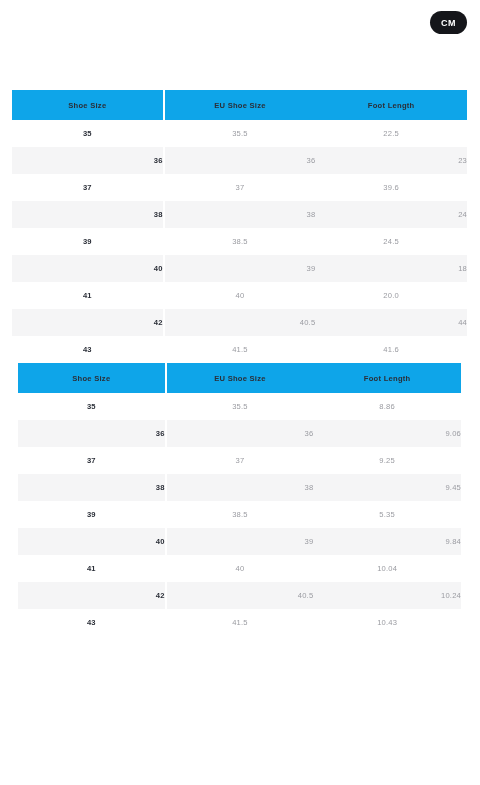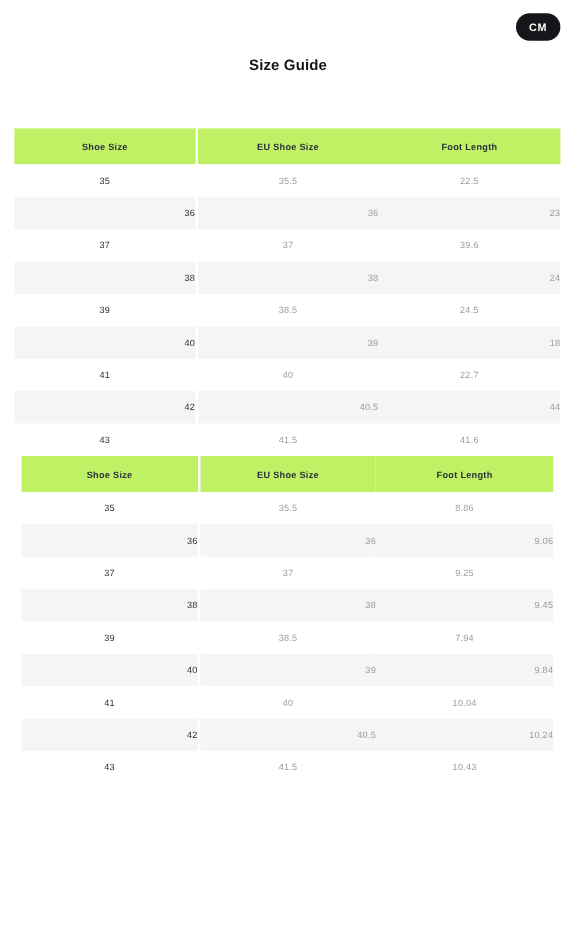--- a/index.html
+++ b/index.html
@@ -70,59 +70,58 @@
   }
   .size-table th,
   .size-table td {
     text-align: center;
     padding: 0;
     height: 27px;
     vertical-align: middle;
     font-weight: normal;
   }
   .size-table thead th {
-    background: #bef264;
+    background: #0ea5e9;
     font-size: 7.6px;
     font-weight: bold;
     color: #2b2f38;
     letter-spacing: 0.25px;
     height: 30px;
   }
   .size-table tbody tr.odd td {
     background: #ffffff;
   }
   .size-table tbody tr.even td {
     background: #f5f5f6;
     text-align: right;
   }
   .size-table tbody td {
     font-size: 7.6px;
     color: #9a9ba1;
     letter-spacing: 0.2px;
   }
   .size-table tbody td.col-first {
-    font-weight: normal;
+    font-weight: bold;
     color: #2b2f38;
   }
   
   .size-table th.col-first,
   .size-table td.col-first {
     border-right: 2px solid #ffffff;
   }
 </style>
 </head>
 <body>
 
 <div class="page">
 
   <div class="badge-row">
     <div class="unit-badge">CM</div>
   </div>
 
-  <div class="page-title">Size Guide</div>
 
   <div class="table-wrap" style="padding:0 12px; margin-top:46px;">
     <table class="size-table">
       <thead>
         <tr>
           <th class="col-first">Shoe Size</th>
           <th>EU Shoe Size</th>
           <th>Foot Length</th>
         </tr>
       </thead>
@@ -153,21 +152,21 @@
           <td>24.5</td>
         </tr>
         <tr class="even">
           <td class="col-first">40</td>
           <td>39</td>
           <td>18</td>
         </tr>
         <tr class="odd">
           <td class="col-first">41</td>
           <td>40</td>
-          <td>22.7</td>
+          <td>20.0</td>
         </tr>
         <tr class="even">
           <td class="col-first">42</td>
           <td>40.5</td>
           <td>44</td>
         </tr>
         <tr class="odd">
           <td class="col-first">43</td>
           <td>41.5</td>
           <td>41.6</td>
@@ -203,21 +202,21 @@
           <td>9.25</td>
         </tr>
         <tr class="even">
           <td class="col-first">38</td>
           <td>38</td>
           <td>9.45</td>
         </tr>
         <tr class="odd">
           <td class="col-first">39</td>
           <td>38.5</td>
-          <td>7.94</td>
+          <td>5.35</td>
         </tr>
         <tr class="even">
           <td class="col-first">40</td>
           <td>39</td>
           <td>9.84</td>
         </tr>
         <tr class="odd">
           <td class="col-first">41</td>
           <td>40</td>
           <td>10.04</td>

